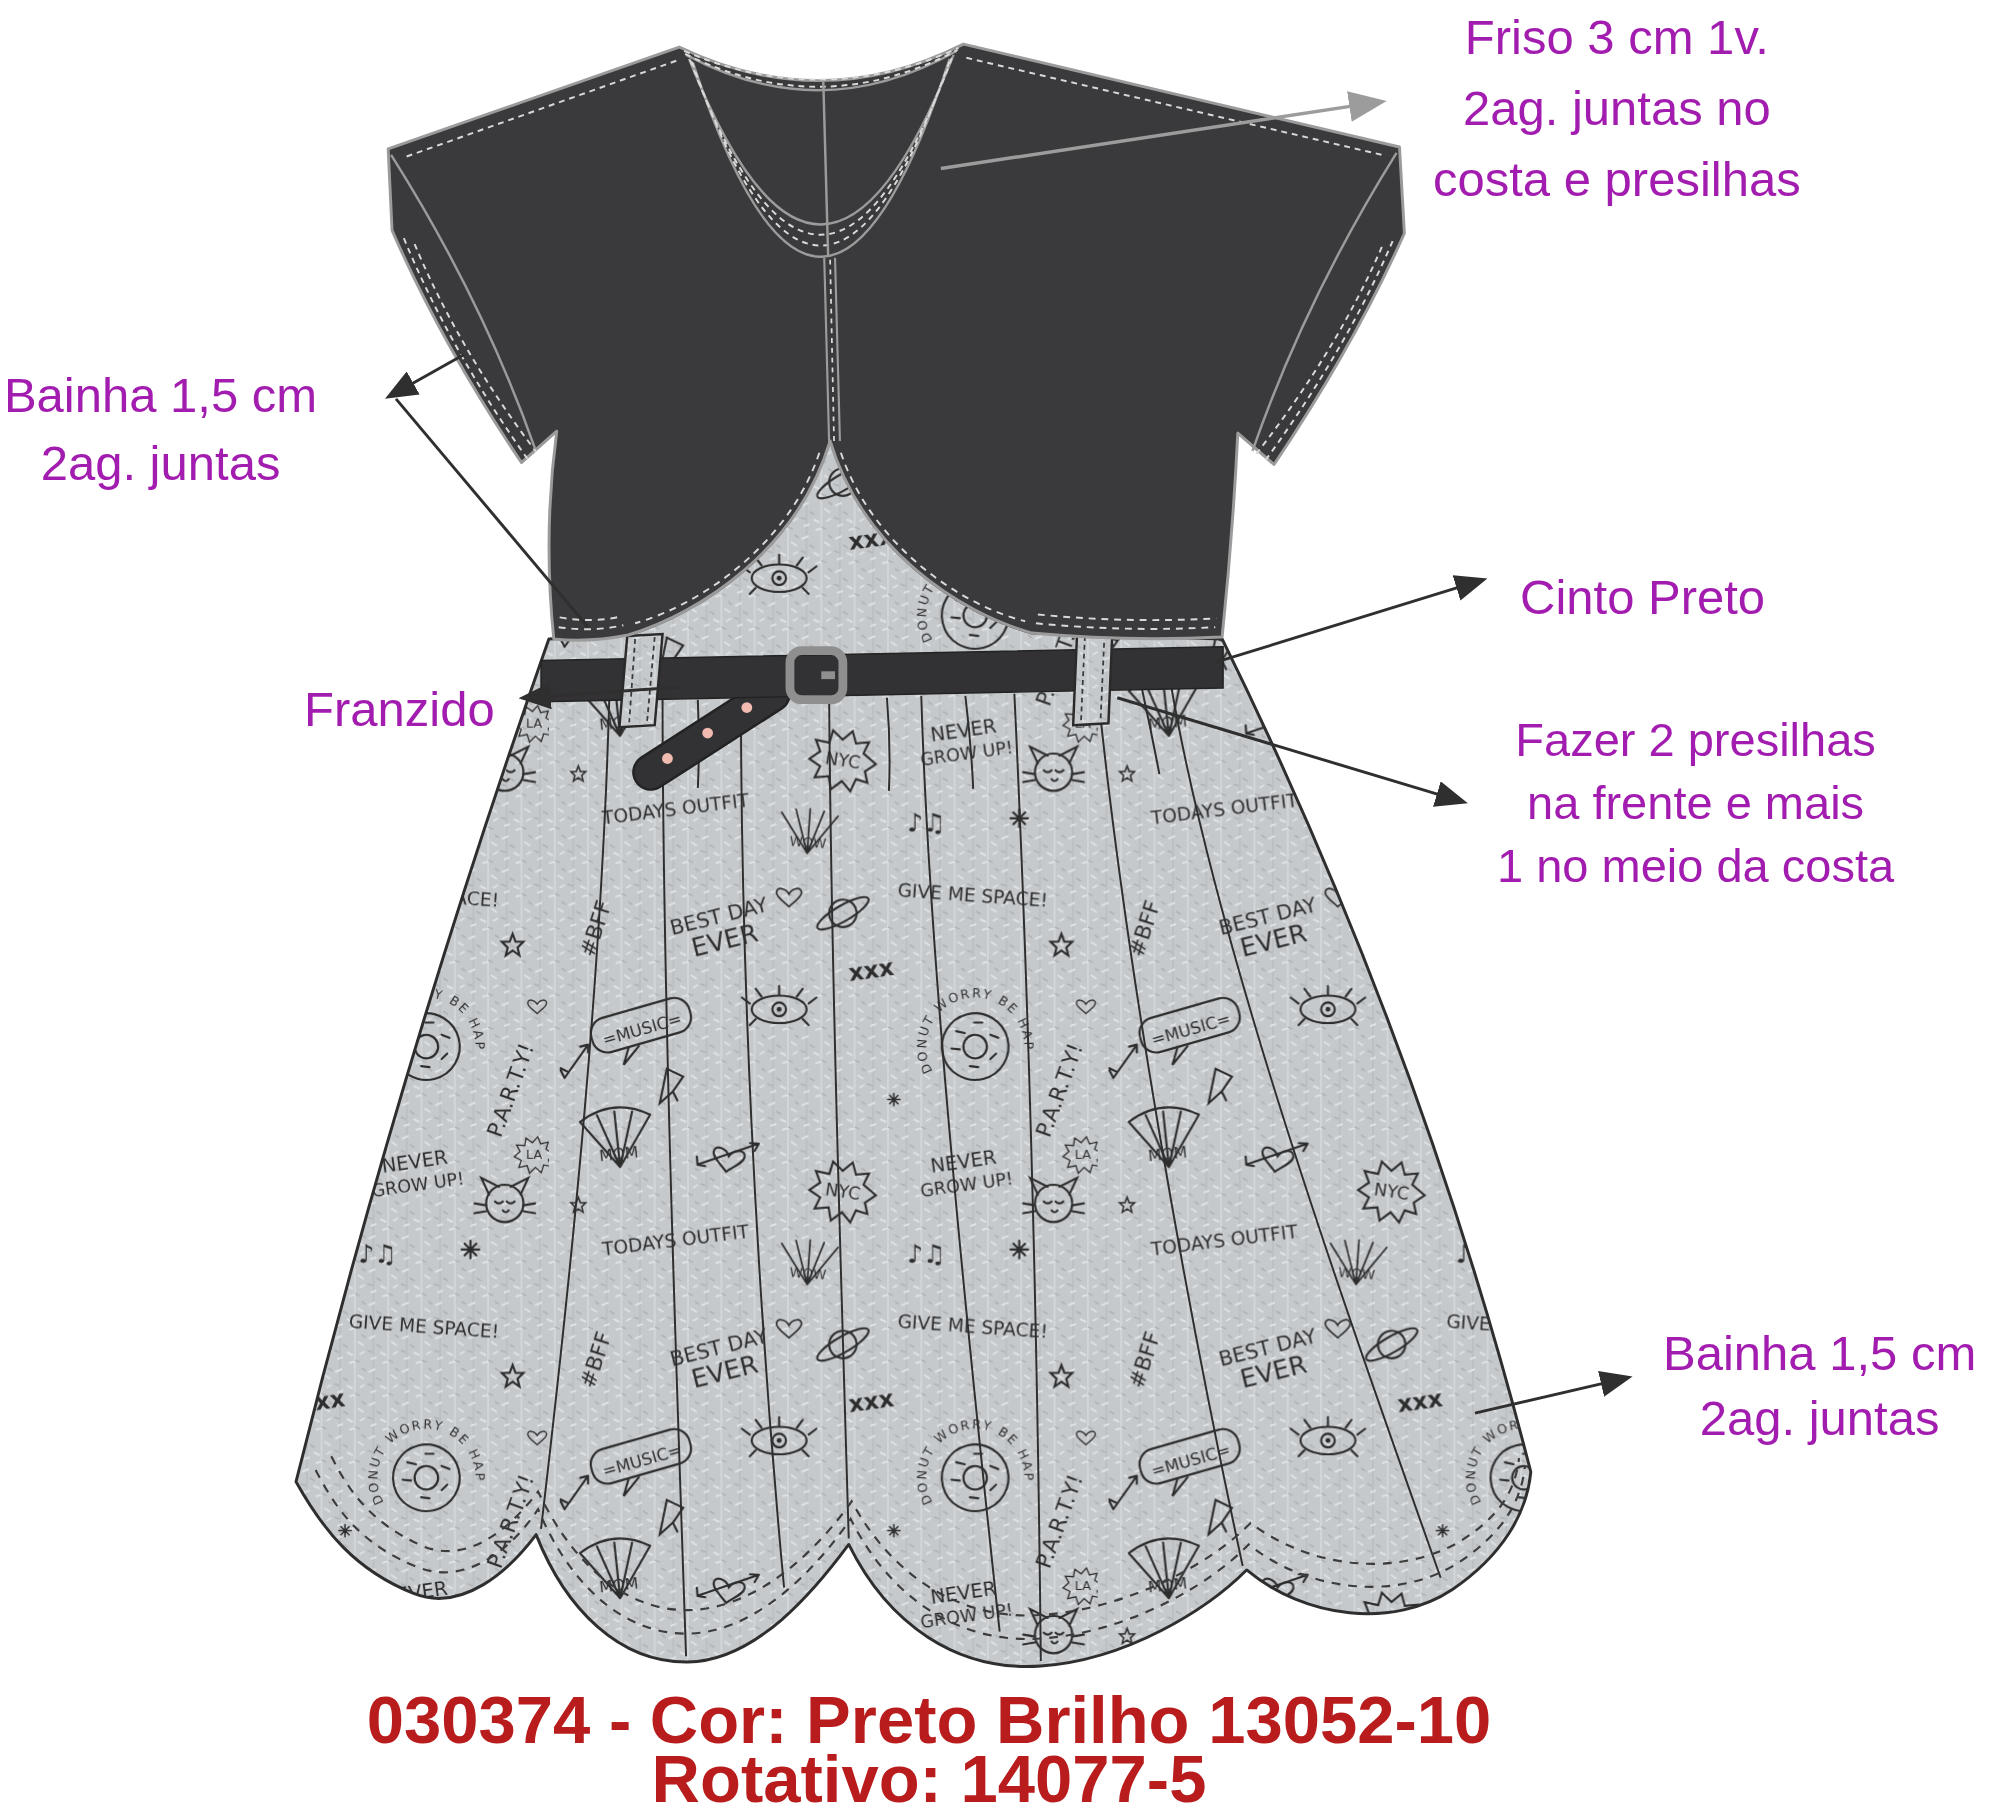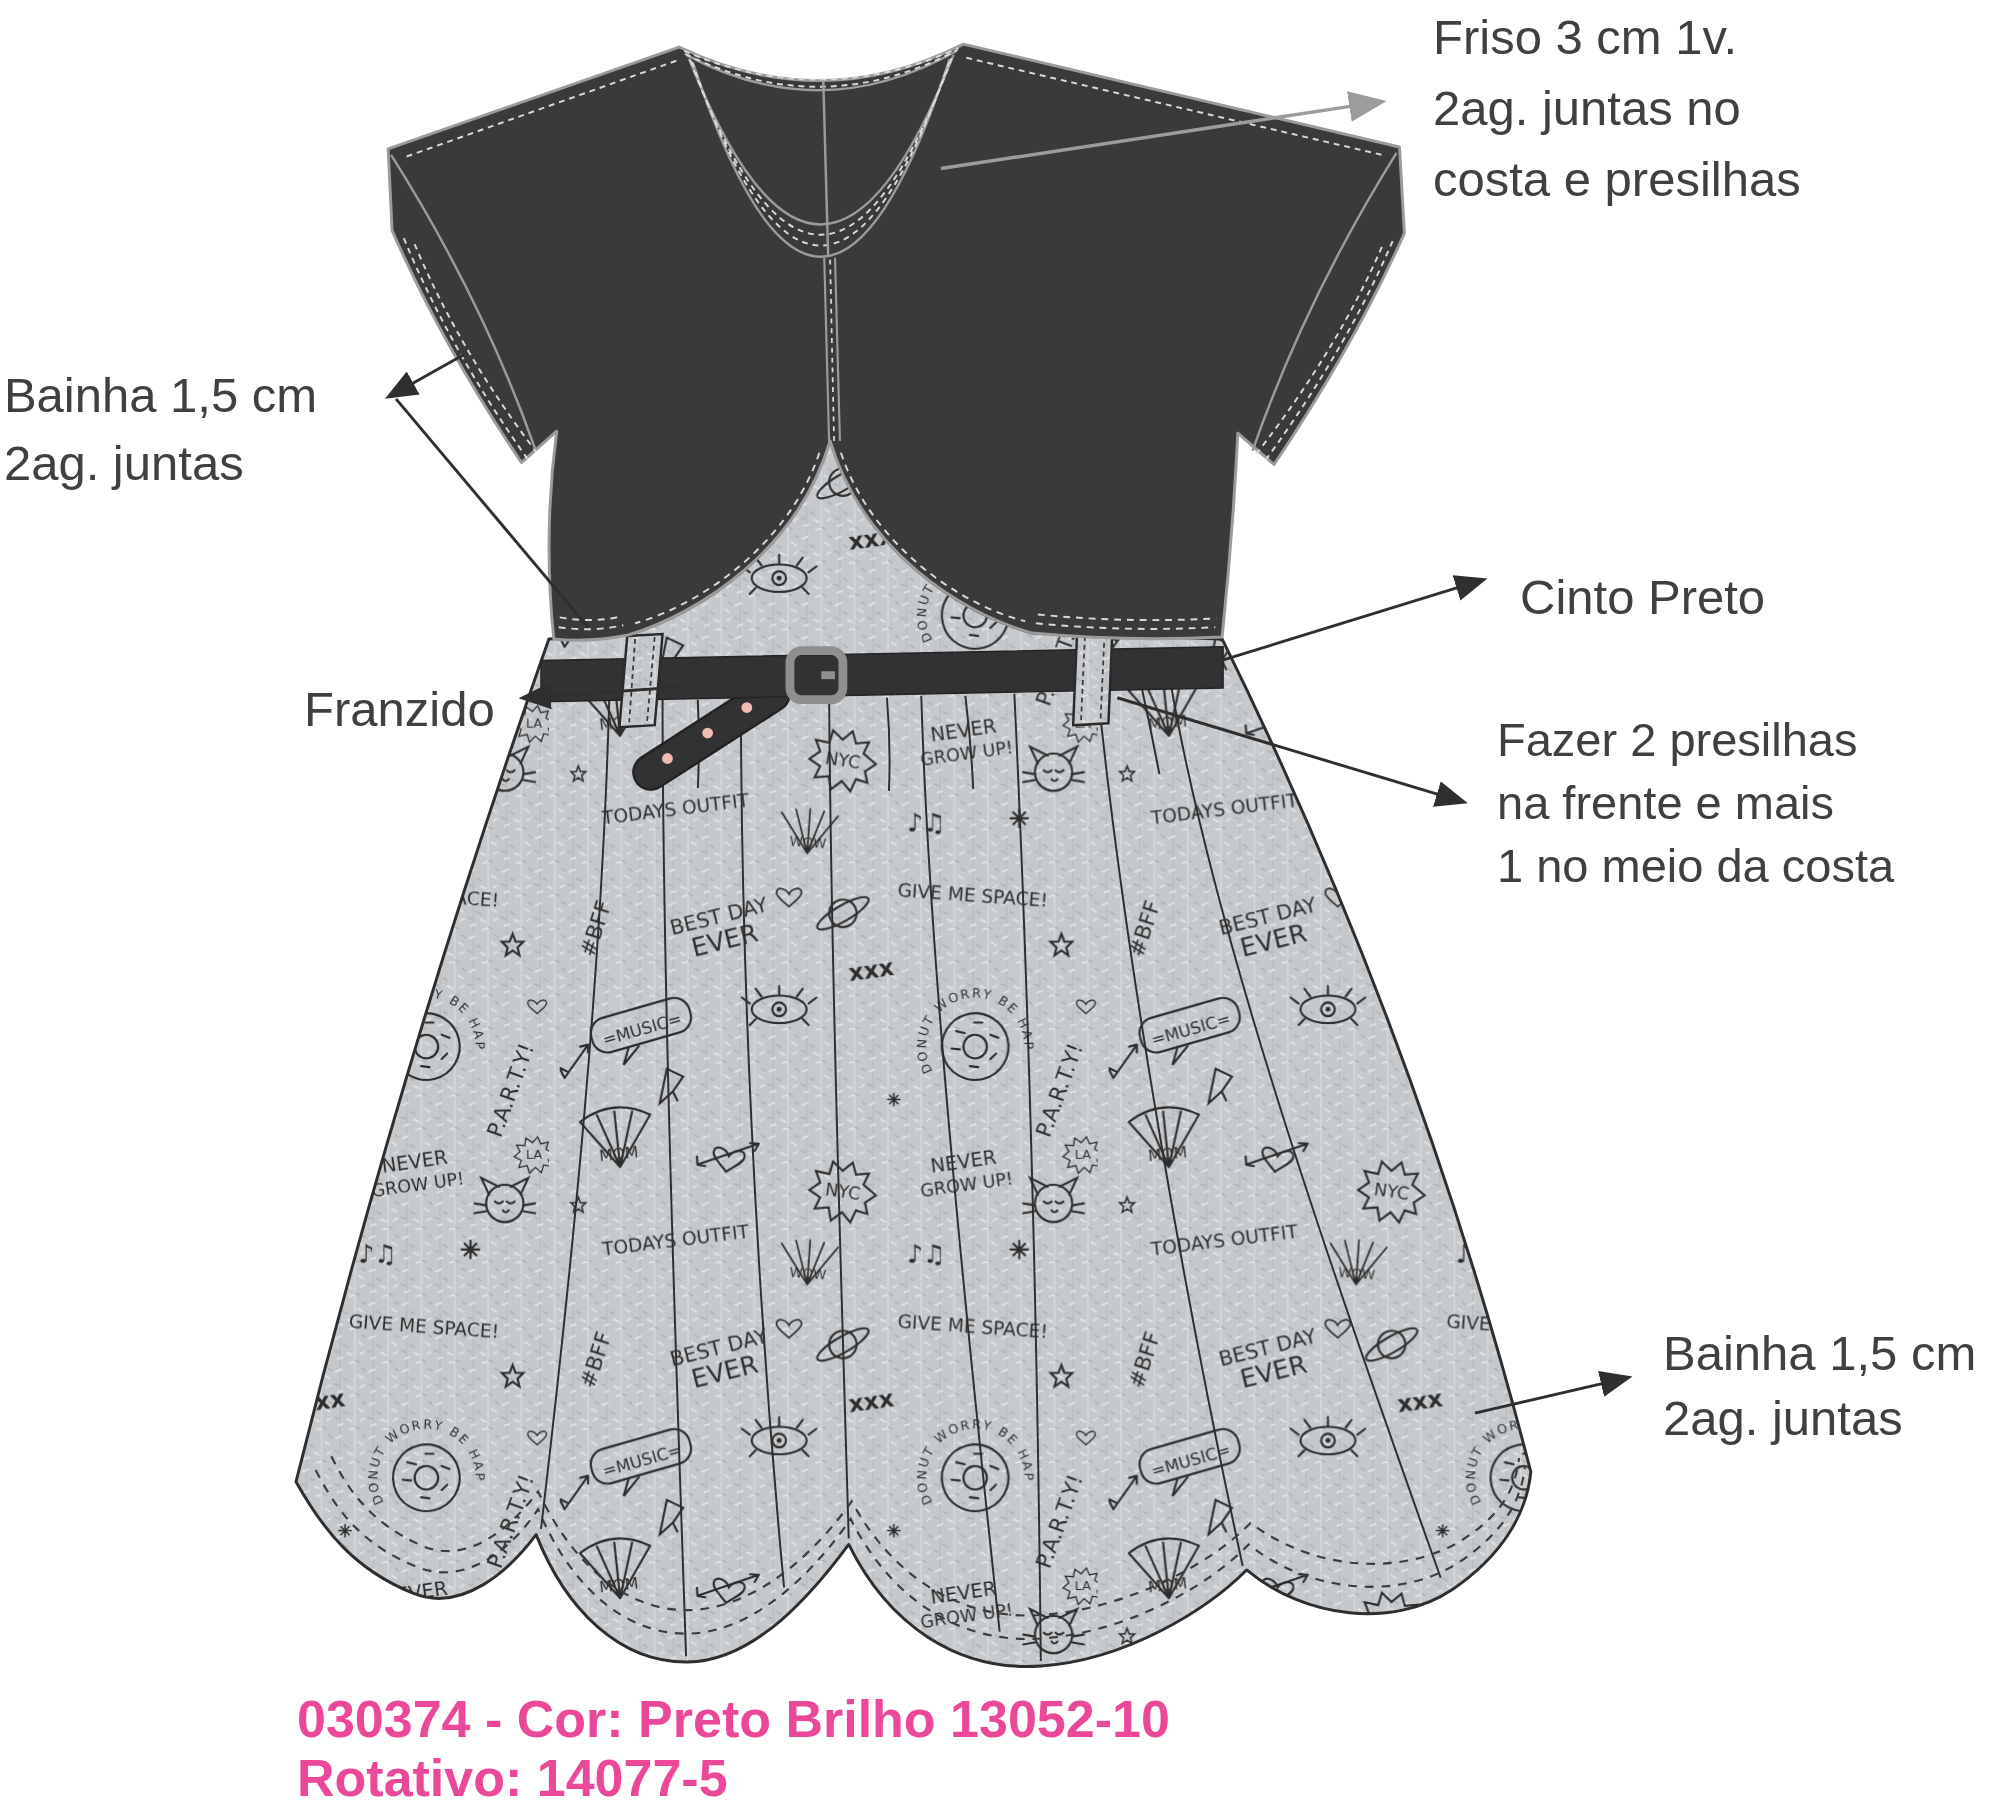--- a/index.html
+++ b/index.html
@@ -1,28 +1,28 @@
 <!DOCTYPE html>
 <html><head>
 <meta charset="utf-8">
 <style>
   html,body{margin:0;padding:0;background:#ffffff;}
   .stage{position:relative;width:2015px;height:1811px;background:#ffffff;overflow:hidden;
          font-family:"Liberation Sans",sans-serif;}
   .stage svg{position:absolute;left:0;top:0;}
-  .ann{position:absolute;font-size:49px;line-height:67px;color:#404040;white-space:nowrap;}
+  .ann{position:absolute;font-size:49px;line-height:67px;color:#a21caf;white-space:nowrap;text-align:center;}
   .ann div{white-space:nowrap;}
   #ann-friso{left:1433px;top:2px;line-height:71px;}
   #ann-bainha-left{left:3.9px;top:361px;line-height:68px;}
   #ann-cinto{left:1520px;top:529px;margin-top:35px;}
   #ann-franzido{left:304px;top:676px;}
   #ann-presilhas{left:1497px;top:708px;font-size:47px;line-height:63px;}
   #ann-bainha-right{left:1663px;top:1321px;line-height:65px;}
-  #footer-code{position:absolute;left:297px;top:1690px;width:1264px;text-align:left;
-               font-weight:bold;font-size:52px;line-height:59px;color:#ec4899;}
+  #footer-code{position:absolute;left:297px;top:1690px;width:1264px;text-align:center;
+               font-weight:bold;font-size:67px;line-height:59px;color:#b91c1c;}
 </style>
 </head>
 <body>
 
 <div class="stage">
 
 <svg width="2015" height="1811" viewBox="0 0 2056 1848" xmlns="http://www.w3.org/2000/svg">
 
   <defs>
 

